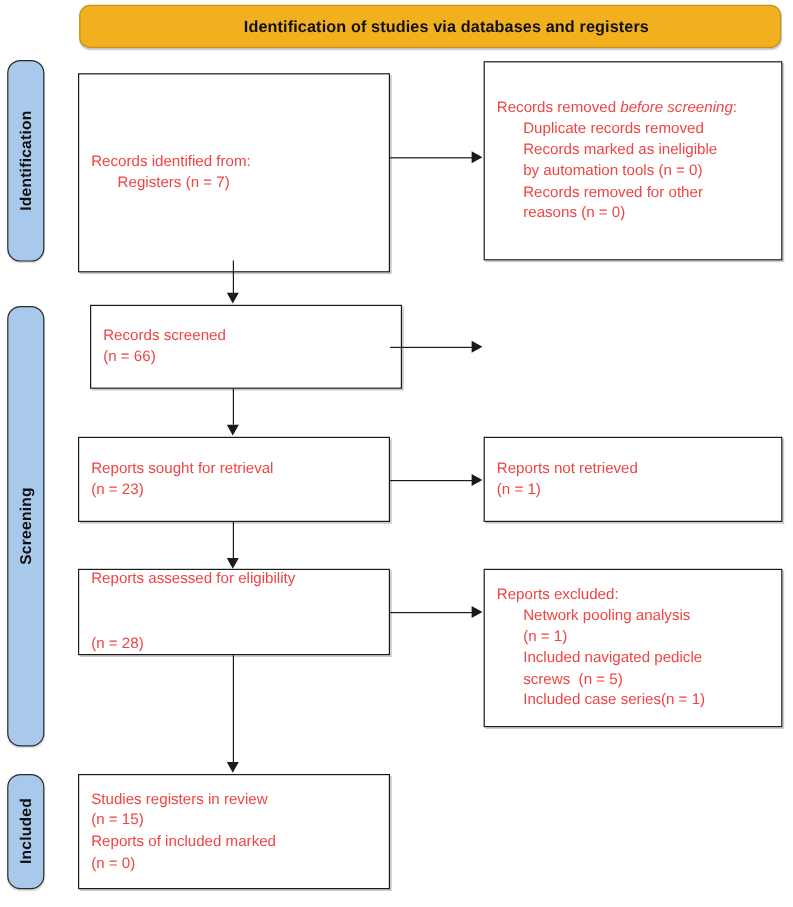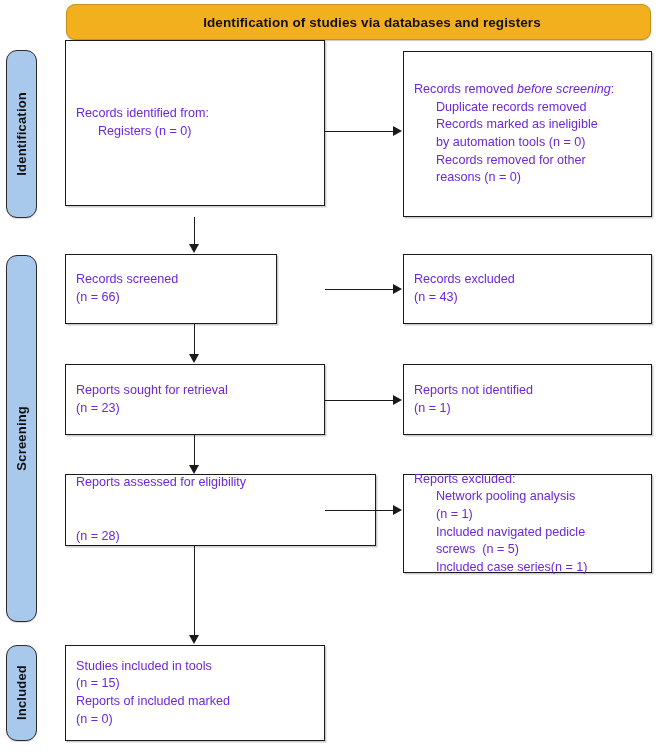--- a/index.html
+++ b/index.html
@@ -76,35 +76,35 @@
     position: absolute;
     background: #ffffff;
     border: 1.8px solid #1a1a1a;
     box-sizing: border-box;
     display: flex;
     flex-direction: column;
     justify-content: center;
     padding: 6px 10px;
     font-size: 12.6px;
     line-height: 17.6px;
-    color: #6d28d9;
+    color: #ef4444;
     box-shadow: 1.5px 1.5px 0 rgba(0,0,0,0.20);
   }
   .box .line { white-space: pre; }
   .box .line.indent { padding-left: 22px; }
   .box .line .ital { font-style: italic; }
 
-  #box-identified   { left: 65px;  top: 40px;  width: 260px; height: 166px; }
+  #box-identified   { left: 65px;  top: 61px;  width: 260px; height: 166px; }
   #box-removed      { left: 403px; top: 51px;  width: 249px; height: 166px; }
-  #box-screened     { left: 65px;  top: 254px; width: 212px; height: 70px;  }
+  #box-screened     { left: 75px;  top: 254px; width: 260px; height: 70px;  }
   #box-excluded     { left: 403px; top: 254px; width: 249px; height: 70px;  }
   #box-sought       { left: 65px;  top: 364px; width: 260px; height: 71px;  }
   #box-notretrieved { left: 403px; top: 364px; width: 249px; height: 71px;  }
-  #box-assessed     { left: 65px;  top: 474px; width: 311px; height: 72px; gap: 36px;  }
-  #box-repexcluded  { left: 403px; top: 474px; width: 249px; height: 99px; }
+  #box-assessed     { left: 65px;  top: 474px; width: 260px; height: 72px; gap: 36px;  }
+  #box-repexcluded  { left: 403px; top: 474px; width: 249px; height: 132px; }
   #box-included     { left: 65px;  top: 645px; width: 260px; height: 96px;  }
 
   
   .conn { position: absolute; }
   .conn.v { width: 0; border-left: 1.6px solid #1a1a1a; }
   .conn.h { height: 0; border-top: 1.6px solid #1a1a1a; }
 
   
   .head {
     position: absolute;
@@ -133,70 +133,66 @@
   </div>
   <div class="stage-label" id="label-screening">
     <span>Screening</span>
   </div>
   <div class="stage-label" id="label-included">
     <span>Included</span>
   </div>
 
   <div class="box" id="box-identified">
     <div class="line">Records identified from:</div>
-    <div class="line indent">Registers (n = 0)</div>
+    <div class="line indent">Registers (n = 7)</div>
   </div>
 
   <div class="box" id="box-removed">
     <div class="line" style="white-space:normal;">
       <span>Records removed </span><span class="ital">before screening</span><span>:</span>
     </div>
     <div class="line indent">Duplicate records removed</div>
     <div class="line indent">Records marked as ineligible</div>
     <div class="line indent">by automation tools (n = 0)</div>
     <div class="line indent">Records removed for other</div>
     <div class="line indent">reasons (n = 0)</div>
   </div>
 
   <div class="box" id="box-screened">
     <div class="line">Records screened</div>
     <div class="line">(n = 66)</div>
   </div>
 
-  <div class="box" id="box-excluded">
-    <div class="line">Records excluded</div>
-    <div class="line">(n = 43)</div>
-  </div>
 
   <div class="box" id="box-sought">
     <div class="line">Reports sought for retrieval</div>
     <div class="line">(n = 23)</div>
   </div>
 
   <div class="box" id="box-notretrieved">
-    <div class="line">Reports not identified</div>
+    <div class="line">Reports not retrieved</div>
     <div class="line">(n = 1)</div>
   </div>
 
   <div class="box" id="box-assessed">
     <div class="line">Reports assessed for eligibility</div>
     <div class="line">(n = 28)</div>
   </div>
 
   <div class="box" id="box-repexcluded">
     <div class="line">Reports excluded:</div>
     <div class="line indent">Network pooling analysis</div>
     <div class="line indent">(n = 1)</div>
     <div class="line indent">Included navigated pedicle</div>
     <div class="line indent">screws  (n = 5)</div>
     <div class="line indent">Included case series(n = 1)</div>
   </div>
 
   <div class="box" id="box-included">
-    <div class="line">Studies included in tools</div>
+    <div class="line">Studies registers in review</div>
     <div class="line">(n = 15)</div>
     <div class="line">Reports of included marked</div>
     <div class="line">(n = 0)</div>
   </div>
 
   <div class="conn v" style="left:194px; top:217px; height:28px;"></div>
   <div class="head down" style="left:189px; top:244px;"></div>
 
   <div class="conn v" style="left:194px; top:324px; height:30px;"></div>
   <div class="head down" style="left:189px; top:354px;"></div>

